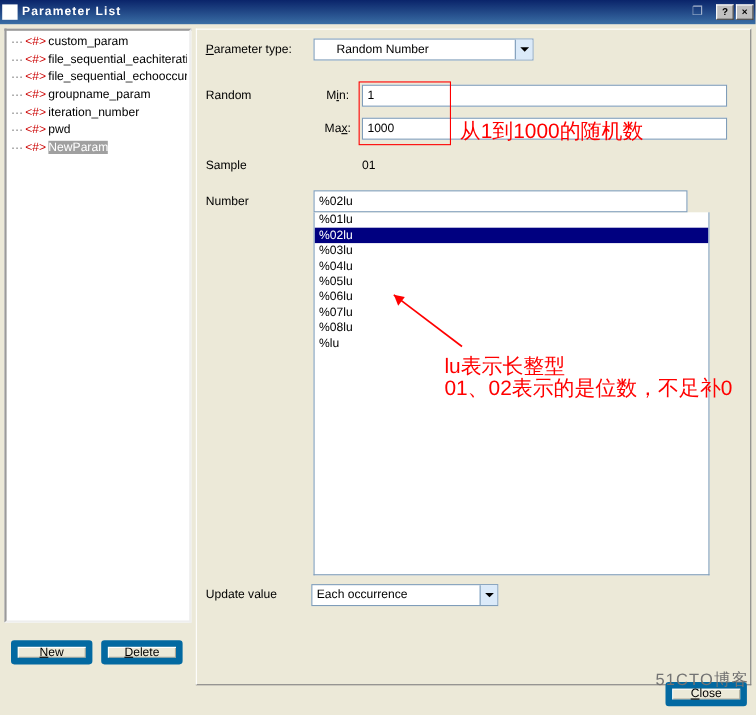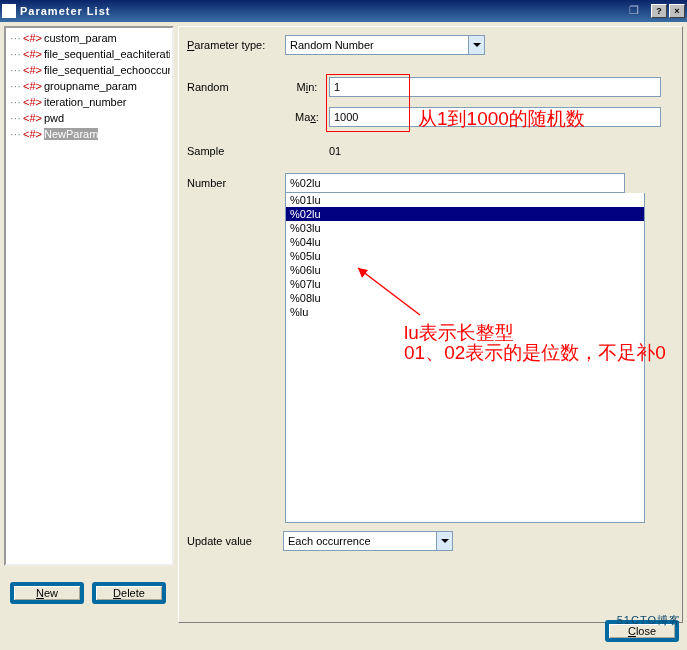--- a/index.html
+++ b/index.html
@@ -21,21 +21,21 @@
 .tree-item.sel .lbl { background:#a0a0a0; color:#fff; }
 
 .right-panel { flex:1; border:1px solid #808080; border-top-color:#fff; border-left-color:#fff; background:#ece9d8; padding:8px 8px 4px 8px; position:relative; }
 
 .row { display:flex; align-items:center; margin-bottom:10px; }
 .row .lab { width:98px; }
 .row .lab2 { width:44px; text-align:center; }
 .row .u { text-decoration: underline; }
 
 .combo { flex:0 0 200px; height:20px; position:relative; }
-.combo .cbox { width:100%; height:20px; background:#fff; border:1px solid #7f9db9; display:flex; align-items:center; padding:0 4px; }
+.combo .cbox { width:100%; height:20px; background:#fff; border:1px solid #7f9db9; display:flex; align-items:center; padding:0 20px; }
 .combo .drop { position:absolute; right:1px; top:1px; width:16px; height:18px; background:#dbeaf9; border-left:1px solid #7f9db9; display:flex; align-items:center; justify-content:center; }
 .combo .drop::after { content:""; border:4px solid transparent; border-top-color:#000; margin-top:4px; }
 
 .row-max { margin-top: 6px; margin-bottom: 16px; }
 .row-max .lab { width:98px; }
 
 .tinput { height:20px; background:#fff; border:1px solid #7f9db9; padding:2px 4px; }
 .w332 { width: 332px; }
 
 .sample { display:flex; align-items:center; margin-bottom:14px;gap:40px; }
@@ -51,29 +51,29 @@
 .listbox .opt.selopt { background:#000080; color:#fff; }
 
 .updaterow { display:flex; align-items:center; margin-top: 8px; }
 .updaterow .lab { width:96px; }
 .ucombo { width: 170px; position:relative; height:20px; }
 .ucombo .cbox { width:100%; height:20px; background:#fff; border:1px solid #7f9db9; display:flex; align-items:center; padding:0 4px; }
 .ucombo .drop { position:absolute; right:1px; top:1px; width:16px; height:18px; background:#dbeaf9; border-left:1px solid #7f9db9; display:flex; align-items:center; justify-content:center; }
 .ucombo .drop::after { content:""; border:4px solid transparent; border-top-color:#000; margin-top:4px; }
 
 .btnbar { position:absolute; left:10px; top: 560px; display:flex; gap:8px; }
-.btn { width:74px; height:22px; background:#ece9d8; border:4px solid #0369a1; border-radius:3px; box-shadow:inset 1px 1px #fff, inset -1px -1px #aca899; cursor:pointer; display:flex; align-items:center; justify-content:center; }
+.btn { width:74px; height:22px; background:#ece9d8; border:6px solid #0369a1; border-radius:3px; box-shadow:inset 1px 1px #fff, inset -1px -1px #aca899; cursor:pointer; display:flex; align-items:center; justify-content:center; }
 .btn .u { text-decoration:underline; }
 
 .closebar { position:absolute; right:8px; bottom:8px; }
 
 .redbox { position:absolute; border:1px solid #f00; pointer-events:none; }
 .redtext { position:absolute; color:#f00; font-size:19px; pointer-events:none; }
 .arrow { position:absolute; pointer-events:none; }
-.watermark { position:absolute; right:6px; bottom:22px; color:#0c4a6e; font-size:11px; letter-spacing:1px; pointer-events:none; }
+.watermark { position:absolute; right:6px; bottom:22px; color:#737373; font-size:15px; letter-spacing:1px; pointer-events:none; }
 </style>
 </head>
 <body>
 
 <div class="titlebar">
   <span class="ticon"></span>
   <span class="title">Parameter List</span>
   <span class="spacer-icon">❐</span>
   <span class="winbtn">?</span>
   <span class="winbtn">×</span>

